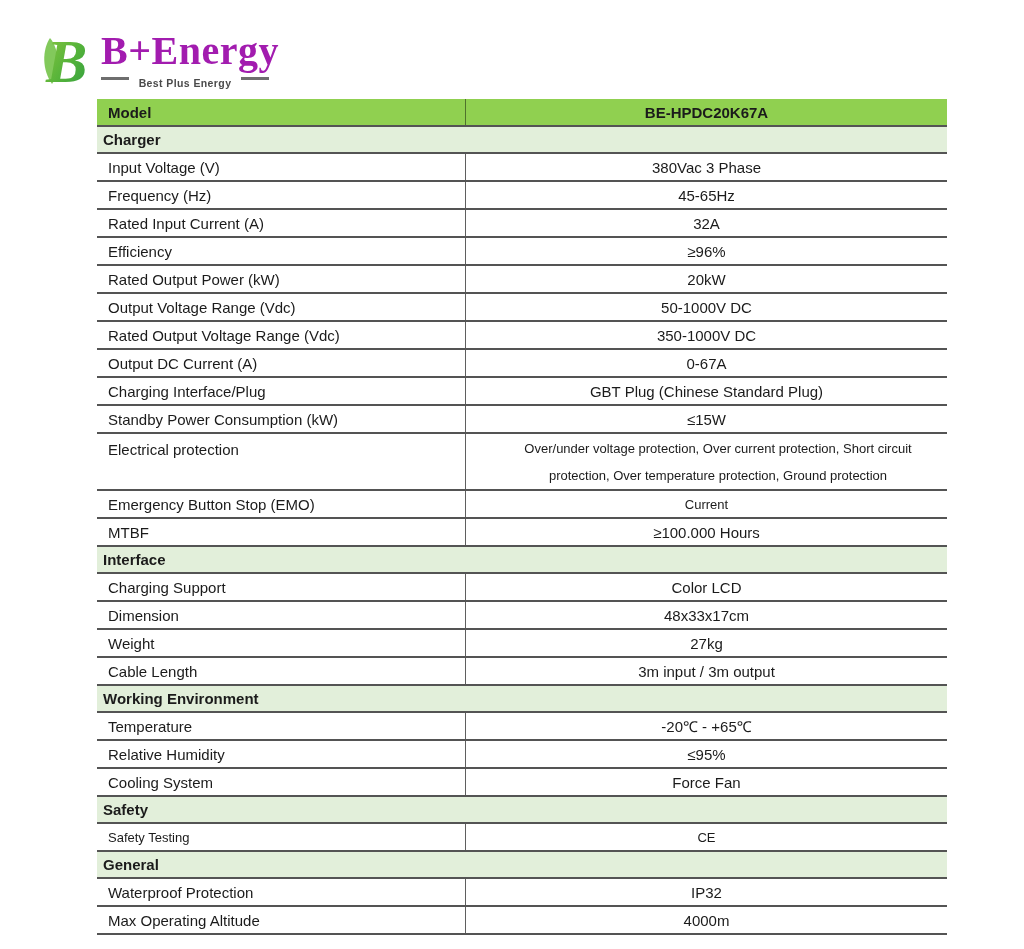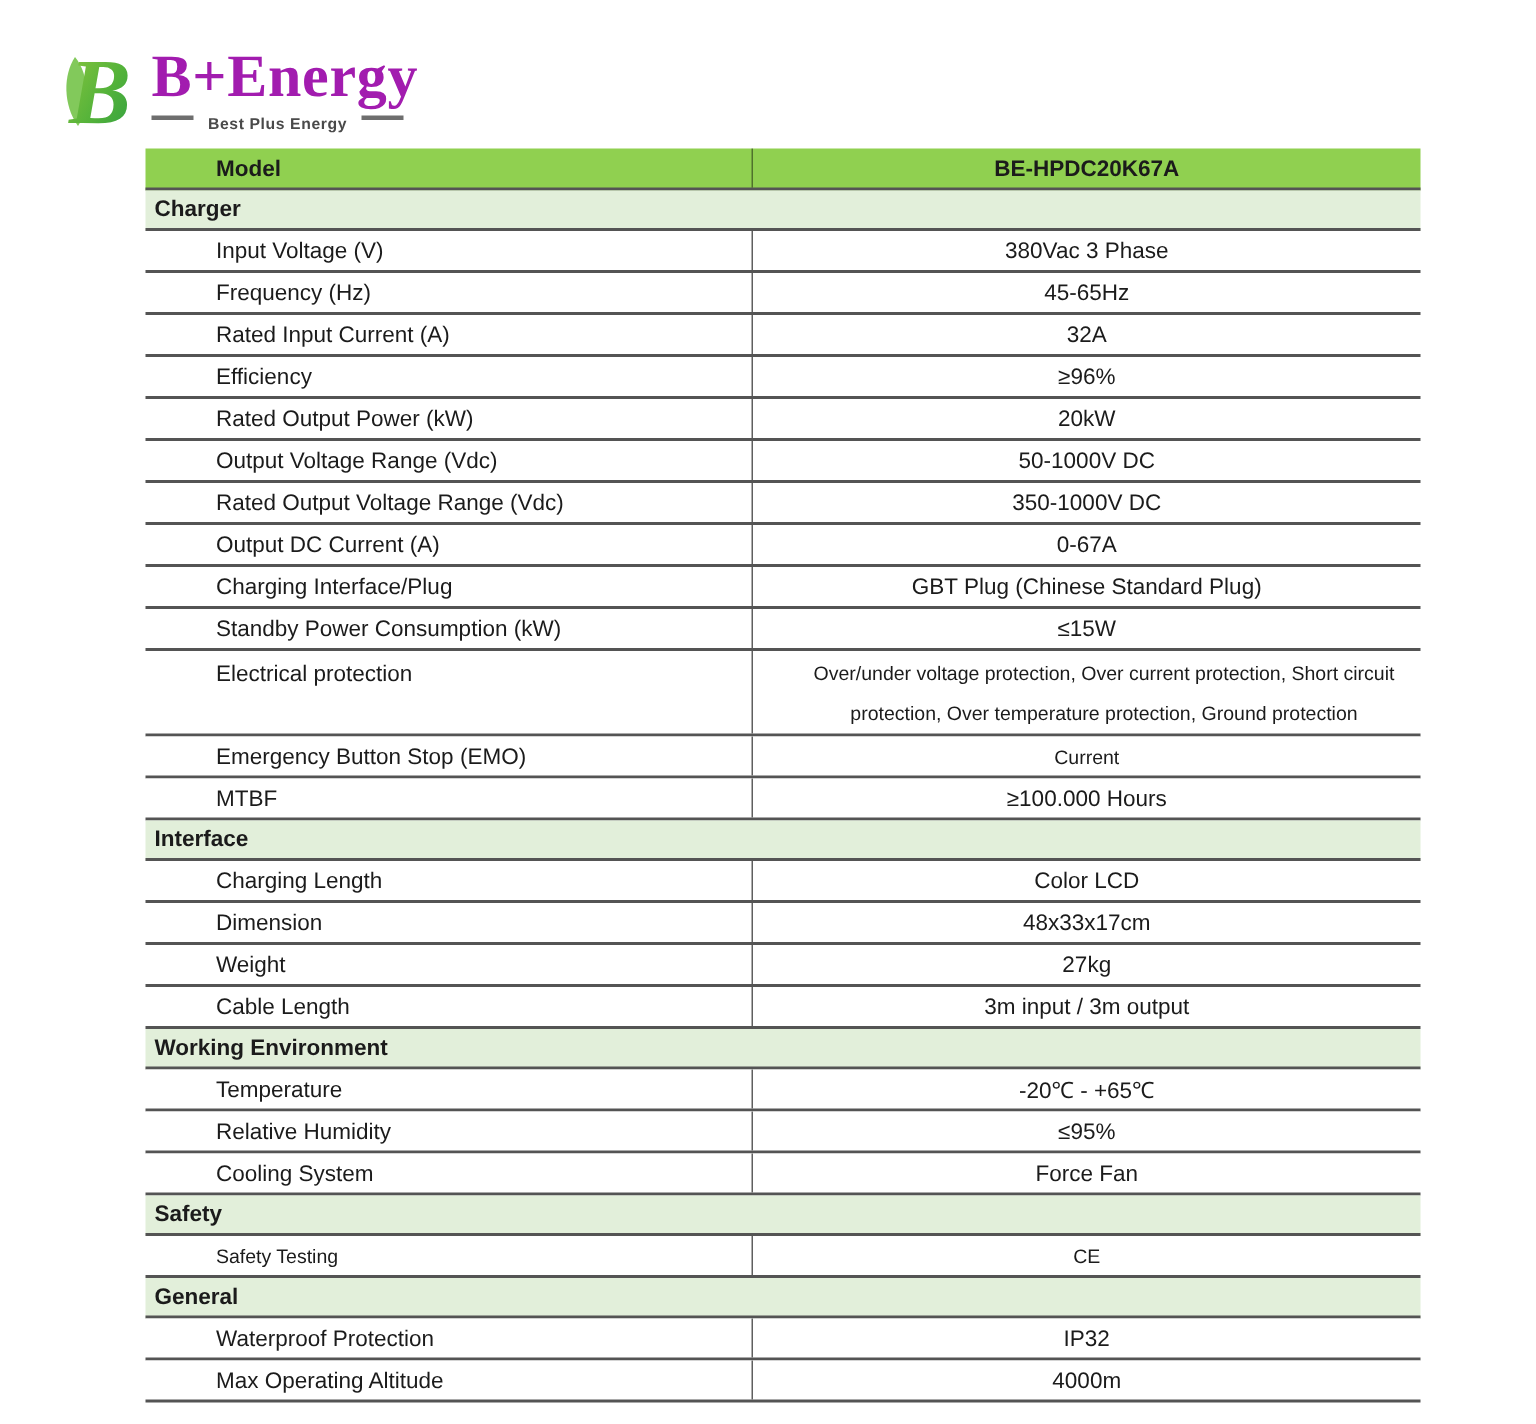--- a/index.html
+++ b/index.html
@@ -29,21 +29,21 @@
   }
   
   .spec-table{position:absolute;left:97px;top:99px;width:850px;font-size:15px;}
   .thead{
     display:flex;height:28px;background:var(--header-green);
     border-bottom:2px solid var(--border-dark);font-weight:bold;box-sizing:border-box;
   }
   .thead .cell-value{border-left:1.5px solid rgba(0,0,0,.45);}
   .cell-label{
     width:368px;box-sizing:border-box;padding-left:11px;
-    display:flex;align-items:center;margin-left:36px;
+    display:flex;align-items:center;
   }
   .cell-value{
     flex:1;box-sizing:border-box;display:flex;align-items:center;justify-content:center;
     text-align:center;border-left:1.5px solid var(--divider);padding:0 12px;
   }
   .section-row{
     height:27px;box-sizing:border-box;background:var(--section-green);
     border-bottom:2px solid var(--border-dark);
     display:flex;align-items:center;padding-left:6px;font-weight:bold;
   }
@@ -137,21 +137,21 @@
         <div class="data-row">
           <div class="cell-label">Emergency Button Stop (EMO)</div>
           <div class="cell-value sm">Current</div>
         </div>
         <div class="data-row">
           <div class="cell-label">MTBF</div>
           <div class="cell-value">≥100.000 Hours</div>
         </div>
         <div class="section-row">Interface</div>
         <div class="data-row">
-          <div class="cell-label">Charging Length</div>
+          <div class="cell-label">Charging Support</div>
           <div class="cell-value">Color LCD</div>
         </div>
         <div class="data-row">
           <div class="cell-label">Dimension</div>
           <div class="cell-value">48x33x17cm</div>
         </div>
         <div class="data-row">
           <div class="cell-label">Weight</div>
           <div class="cell-value">27kg</div>
         </div>

